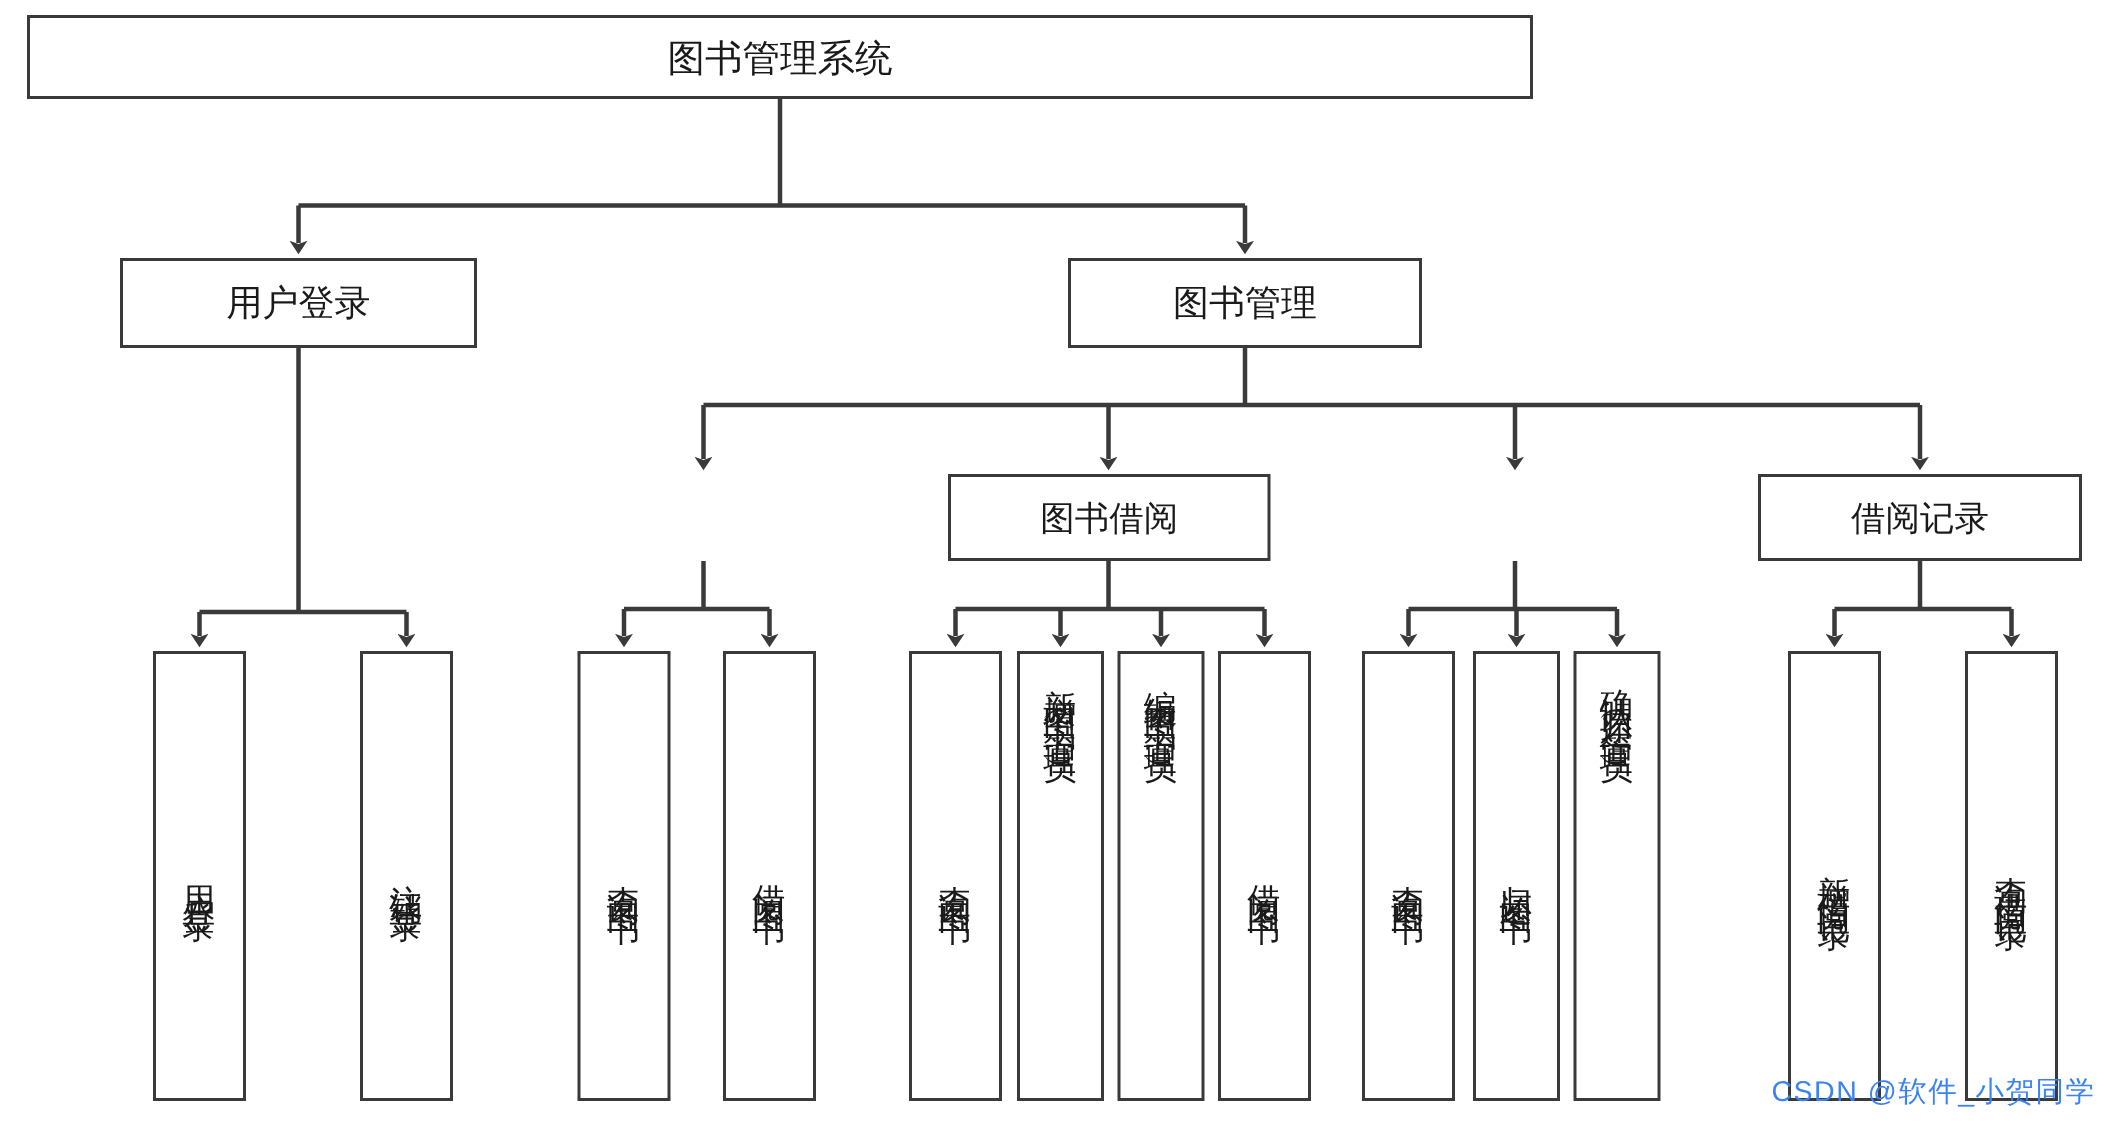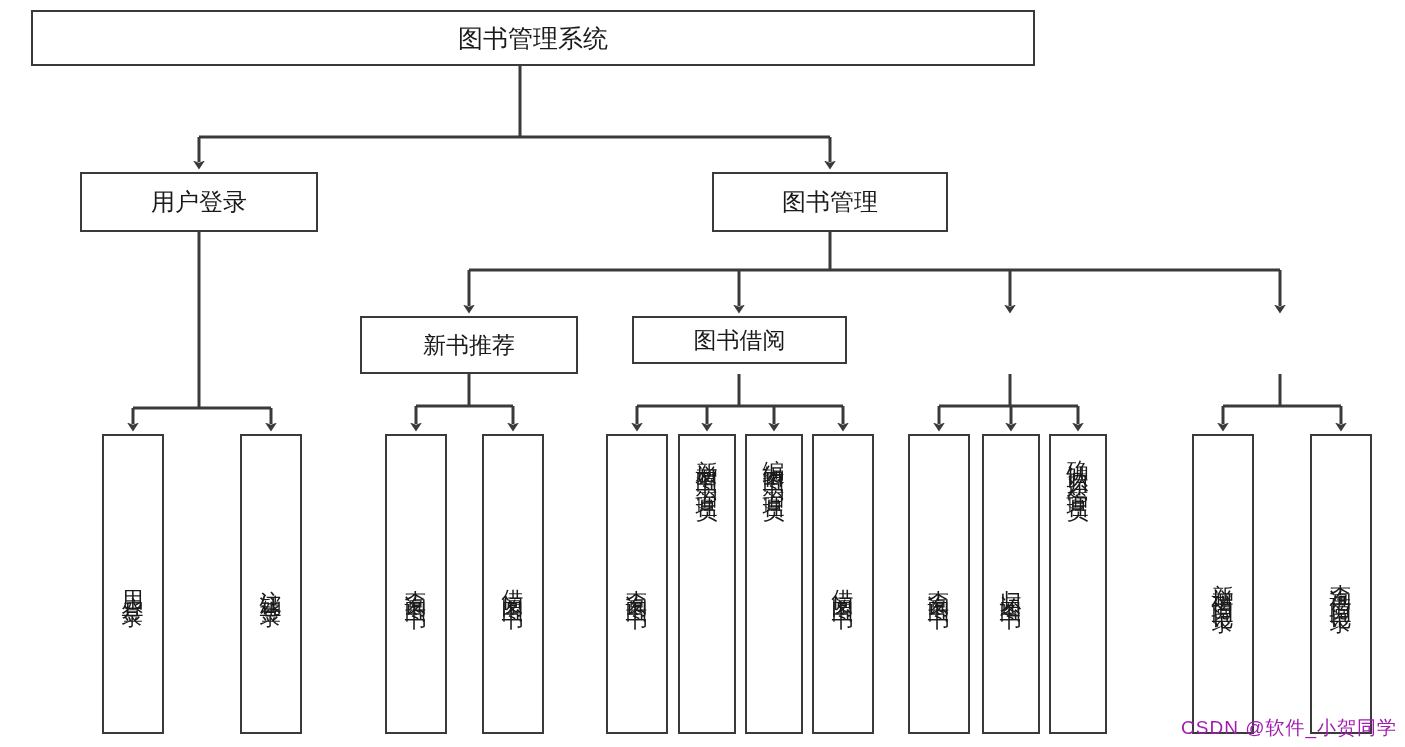--- a/index.html
+++ b/index.html
@@ -59,21 +59,21 @@
   }
   .leaf.center-text {
     align-items: center;
     padding-top: 0;
   }
   .watermark {
     position: absolute;
     right: 8px;
     bottom: 6px;
     font-size: 19px;
-    color: #a21caf;
+    color: #3b82f6;
     letter-spacing: 1px;
     white-space: nowrap;
   }
 </style>
 </head>
 <body>
 
 <div id="canvas">
 
   <svg class="connectors" viewBox="0 0 1405 747" xmlns="http://www.w3.org/2000/svg">
@@ -120,36 +120,36 @@
       <path d="M1011,406 L1011,424" marker-end="url(#arrow)"></path>
       <path d="M1078,406 L1078,424" marker-end="url(#arrow)"></path>
 
       <path d="M1280,374 L1280,406"></path>
       <path d="M1223,406 L1341,406"></path>
       <path d="M1223,406 L1223,424" marker-end="url(#arrow)"></path>
       <path d="M1341,406 L1341,424" marker-end="url(#arrow)"></path>
     </g>
   </svg>
 
-  <div class="node root" style="left:18px; top:10px; width:1004px; height:56px;margin-left:13px;">
+  <div class="node root" style="left:18px; top:10px; width:1004px; height:56px;">
     <span>图书管理系统</span>
   </div>
 
   <div class="node lvl2" style="left:80px; top:172px; width:238px; height:60px;">
     <span>用户登录</span>
   </div>
   <div class="node lvl2" style="left:712px; top:172px; width:236px; height:60px;text-align:right;">
     <span>图书管理</span>
   </div>
 
-  <div class="node lvl3" style="left:360px; top:316px; width:218px; height:58px;">
-    <span>新书推荐</span>
+  <div class="node lvl3" style="left:632px; top:316px; width:215px; height:58px;">
+    <span>图书借阅</span>
   </div>
-  <div class="node lvl3" style="left:632px; top:316px; width:215px; height:48px;">
-    <span>图书借阅</span>
+  <div class="node lvl3" style="left:1172px; top:316px; width:216px; height:58px;">
+    <span>借阅记录</span>
   </div>
 
   <div class="node leaf center-text" style="left:102px; top:434px; width:62px; height:300px;">
     <span class="vtext">用户登录</span>
   </div>
   <div class="node leaf center-text" style="left:240px; top:434px; width:62px; height:300px;">
     <span class="vtext">注销登录</span>
   </div>
 
   <div class="node leaf center-text" style="left:385px; top:434px; width:62px; height:300px;">

